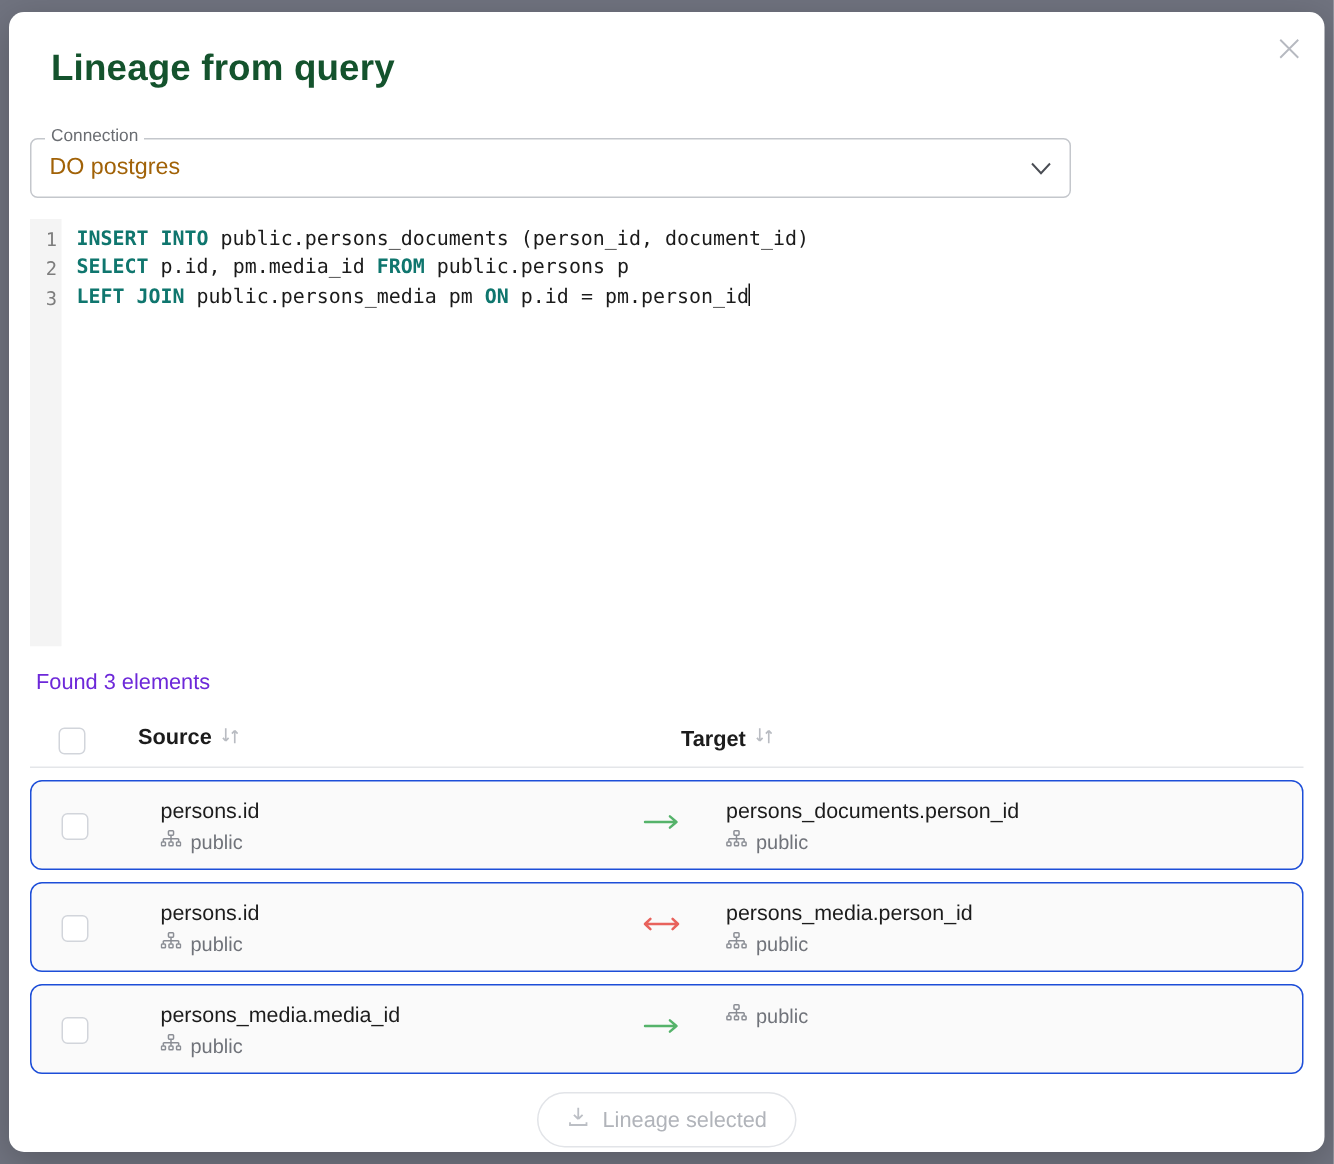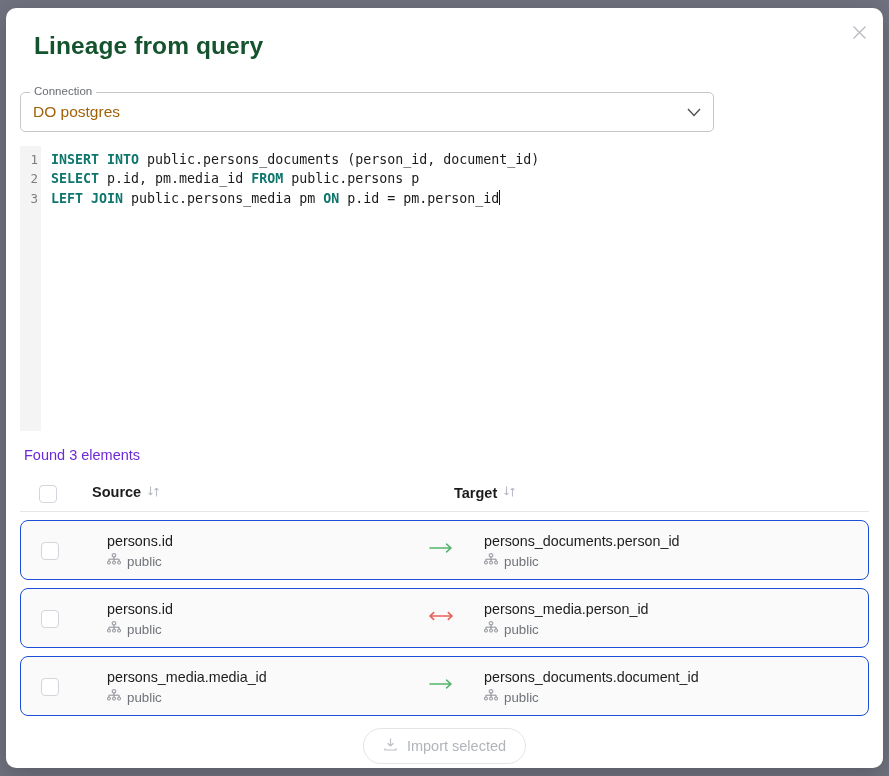--- a/index.html
+++ b/index.html
@@ -363,21 +363,20 @@
               </svg></span>
             <span>public</span>
           </div>
         </div>
         <div class="arrow-cell">
           <span><svg width="26" height="14" viewBox="0 0 26 14" aria-hidden="true">
               <path d="M2 7 H23 M23 7 L18.6 3.2 M23 7 L18.6 10.8" stroke="#55b36a" stroke-width="1.6" fill="none" stroke-linecap="round" stroke-linejoin="round"></path>
             </svg></span>
         </div>
         <div class="cell-target">
-          <div class="cell-name">persons_documents.document_id</div>
           <div class="cell-sub">
             <span><svg width="14" height="13" viewBox="0 0 14 13" aria-hidden="true">
                 <rect x="5.3" y="0.8" width="3.4" height="3" rx="0.6" fill="none" stroke="#8b8e95" stroke-width="1"></rect>
                 <path d="M7 3.8 V6.2 M1.9 6.2 H12.1 M1.9 6.2 V8.2 M7 6.2 V8.2 M12.1 6.2 V8.2" stroke="#8b8e95" stroke-width="1" fill="none"></path>
                 <rect x="0.6" y="8.3" width="2.7" height="2.6" rx="0.6" fill="none" stroke="#8b8e95" stroke-width="1"></rect>
                 <rect x="5.65" y="8.3" width="2.7" height="2.6" rx="0.6" fill="none" stroke="#8b8e95" stroke-width="1"></rect>
                 <rect x="10.7" y="8.3" width="2.7" height="2.6" rx="0.6" fill="none" stroke="#8b8e95" stroke-width="1"></rect>
               </svg></span>
             <span>public</span>
           </div>
@@ -385,17 +384,17 @@
       </div>
     </div>
 
   <div class="footer">
     <button class="import-btn">
       <span>
         <svg width="15" height="15" viewBox="0 0 15 15" aria-hidden="true">
           <path d="M7.5 1.5 V9 M7.5 9 L4.6 6.2 M7.5 9 L10.4 6.2 M2 11.2 V13 H13 V11.2" stroke="#bcbfc5" stroke-width="1.2" fill="none"></path>
         </svg>
       </span>
-      <span>Import selected</span>
+      <span>Lineage selected</span>
     </button>
   </div>
 
 </div>
 
 </body></html>

